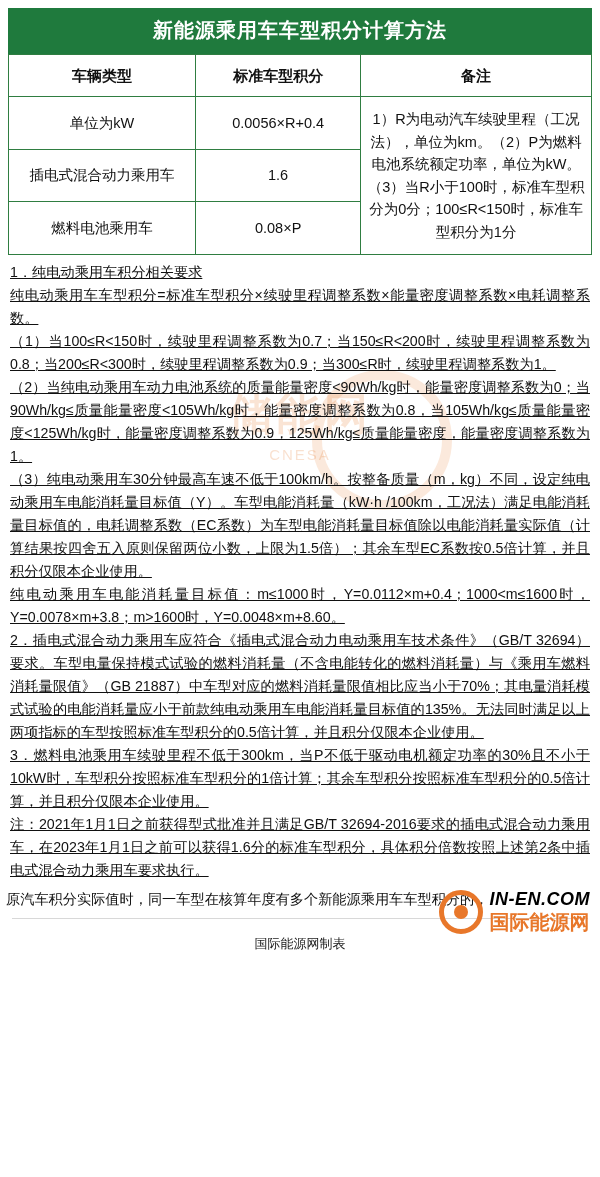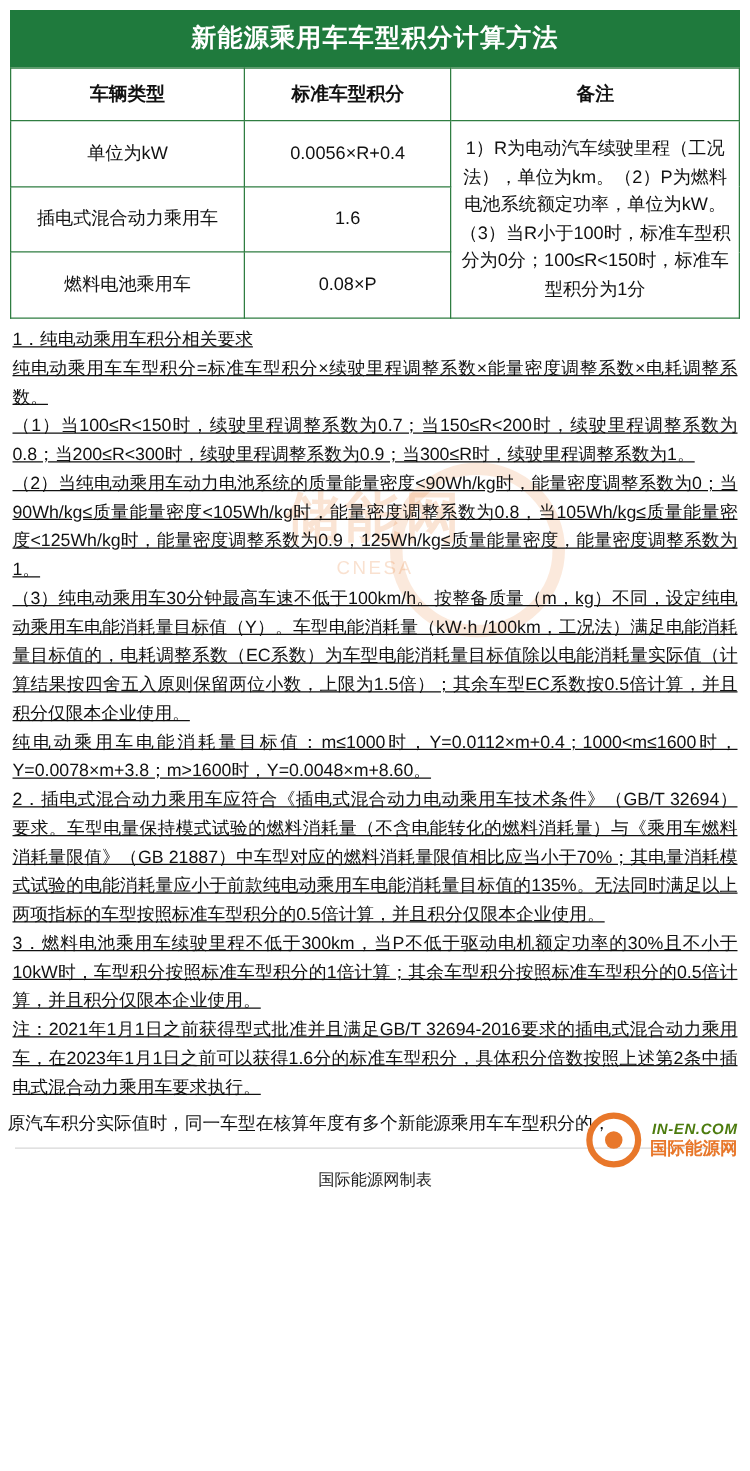--- a/index.html
+++ b/index.html
@@ -155,30 +155,30 @@
     position: absolute;
     left: 50%;
     top: 50%;
     width: 14px;
     height: 14px;
     margin: -7px 0 0 -7px;
     background: #e8772a;
     border-radius: 50%;
   }
   .logo-text-main {
-    font-size: 12px;
+    font-size: 18px;
     font-style: italic;
     font-weight: bold;
-    color: #4d7c0f;
+    color: #000000;
     line-height: 1.1;
     letter-spacing: 0.5px;
     text-align: right;
   }
   .logo-text-sub {
-    font-size: 14px;
+    font-size: 20px;
     font-weight: bold;
     color: #e8772a;
     line-height: 1.2;
   }
 </style>
 </head>
 <body>
 
 <div class="page">
 

